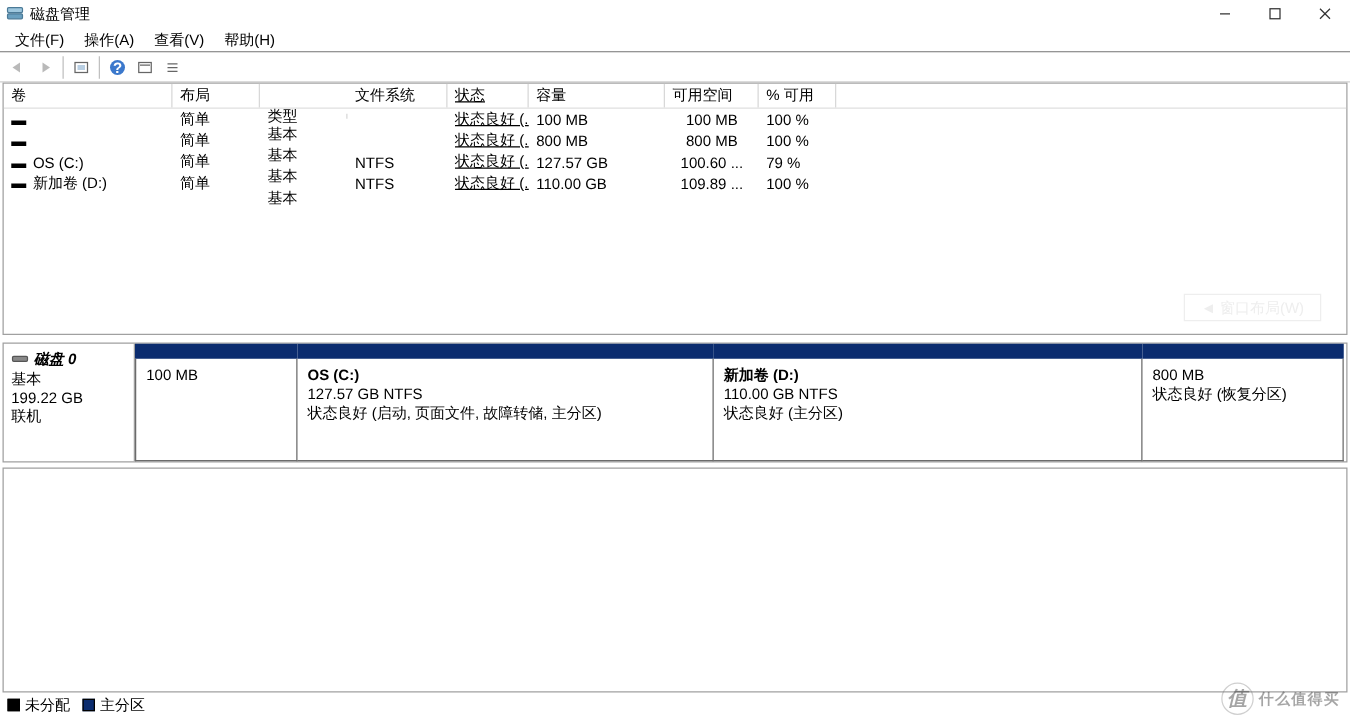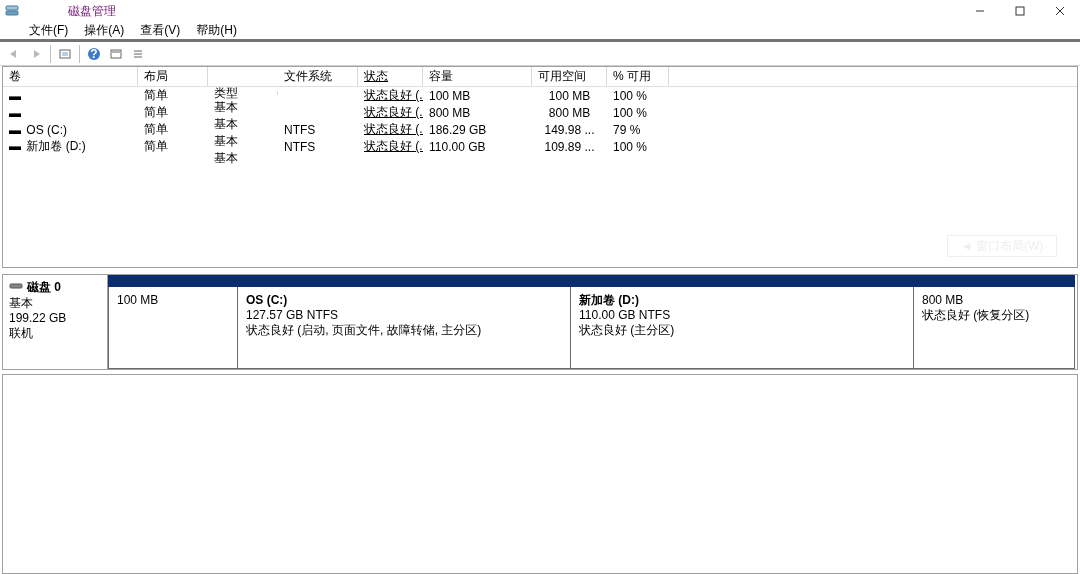--- a/index.html
+++ b/index.html
@@ -2,26 +2,26 @@
 <html><head>
 <meta charset="utf-8">
 <style>
 * { margin: 0; padding: 0; box-sizing: border-box; font-family: "Microsoft YaHei", "Segoe UI", Tahoma, sans-serif; font-size: 12px; }
 html, body { width: 1080px; height: 574px; background: #fff; overflow: hidden; }
 .window { width: 100%; height: 100%; display: flex; flex-direction: column; }
 
 
 .titlebar { height: 22px; display: flex; align-items: center; padding-left: 4px; background: #fff; }
 .titlebar-icon { width: 16px; height: 16px; margin-right: 4px; display: inline-flex; align-items: center; justify-content: center; }
-.titlebar-title { flex: 1; color: #701a75; margin-left: 44px; }
+.titlebar-title { flex: 1; color: #000000; }
 .win-controls { display: flex; height: 100%; }
 .win-btn { width: 40px; height: 22px; display: flex; align-items: center; justify-content: center; color: #333; }
 
 
-.menubar { height: 20px; display: flex; align-items: center; padding-left: 21px; background: #fff; border-bottom: 3px solid #737373; }
+.menubar { height: 20px; display: flex; padding-left: 4px; background: #fff; border-bottom: 1px solid #737373; }
 .menu-item { padding: 2px 8px; }
 
 
 .toolbar { height: 24px; display: flex; align-items: center; gap: 2px; padding: 2px 4px; background: #fff; border-bottom: 1px solid #d0d0d0; }
 .tool-btn { width: 20px; height: 20px; display: flex; align-items: center; justify-content: center; border: 1px solid transparent; }
 .tool-sep { width: 1px; height: 18px; background: #c0c0c0; margin: 0 2px; }
 .tool-disabled { opacity: 0.45; pointer-events: none; }
 
 
 .volume-pane { height: 202px; border: 1px solid #a0a0a0; margin: 0 2px; background: #fff; overflow: hidden; display: flex; flex-direction: column; }
@@ -38,21 +38,21 @@
 .c-cap { width: 109px; }
 .c-free{ width: 75px; text-align: center; }
 .c-pct { width: 62px; }
 .vol-icon { width: 14px; display: inline-block; }
 .faded-btn { position: absolute; right: 20px; bottom: 10px; width: 110px; height: 22px; border: 1px solid #eee; color: #eee; display: flex; align-items: center; justify-content: center; }
 
 
 .graph-pane { height: 96px; margin: 6px 2px 0; border: 1px solid #a0a0a0; background: #fff; display: flex; }
 .minfo { width: 105px; border-right: 1px solid #a0a0a0; padding: 4px 6px; }
 .minfo-row { line-height: 15px; white-space: nowrap; }
-.minfo-title { display: flex; align-items: center; gap: 4px; font-weight: normal; }
+.minfo-title { display: flex; align-items: flex-end; gap: 4px; font-weight: normal; font-style: italic; }
 .prow { flex: 1; display: flex; flex-direction: column; }
 .pheader { height: 12px; display: flex; }
 .pheader > div { background: #0b2c6f; }
 .pbody { flex: 1; display: flex; }
 .pcell { border: 1px solid #6b6b6b; border-top: none; padding: 6px 8px; line-height: 15px; overflow: hidden; }
 .pcell + .pcell { border-left: none; }
 .pname { font-weight: bold; }
 
 
 .empty-pane { flex: 1; margin: 4px 2px 0; border: 1px solid #a0a0a0; background: #fff; }
@@ -176,22 +176,22 @@
           <div class="vol-td c-cap">800 MB</div>
           <div class="vol-td c-free">800 MB</div>
           <div class="vol-td c-pct">100 %</div>
         </div>
         <div class="vol-row">
           <div class="vol-td c-vol"><span class="vol-icon">▬</span> OS (C:)</div>
           <div class="vol-td c-lay">简单</div>
           <div class="vol-td c-typ">基本</div>
           <div class="vol-td c-fs">NTFS</div>
           <div class="vol-td c-st">状态良好 (...</div>
-          <div class="vol-td c-cap">186.29 GB</div>
-          <div class="vol-td c-free">149.98 ...</div>
+          <div class="vol-td c-cap">127.57 GB</div>
+          <div class="vol-td c-free">100.60 ...</div>
           <div class="vol-td c-pct">79 %</div>
         </div>
         <div class="vol-row">
           <div class="vol-td c-vol"><span class="vol-icon">▬</span> 新加卷 (D:)</div>
           <div class="vol-td c-lay">简单</div>
           <div class="vol-td c-typ">基本</div>
           <div class="vol-td c-fs">NTFS</div>
           <div class="vol-td c-st">状态良好 (...</div>
           <div class="vol-td c-cap">110.00 GB</div>
           <div class="vol-td c-free">109.89 ...</div>
@@ -237,13 +237,27 @@
           <div class="pcell" style="width: 161px;">
             <div>800 MB</div>
             <div>状态良好 (恢复分区)</div>
           </div>
         </div>
     </div>
   </div>
 
   <div class="empty-pane"></div>
 
+  <div class="legend">
+    <div class="leg-item">
+      <span class="swatch sw-black"></span>
+      <span>未分配</span>
+    </div>
+    <div class="leg-item">
+      <span class="swatch sw-blue"></span>
+      <span>主分区</span>
+    </div>
+    <div class="watermark">
+      <span class="wm-circ">值</span>
+      <span>什么值得买</span>
+    </div>
+  </div>
 </div>
 
 </body></html>

